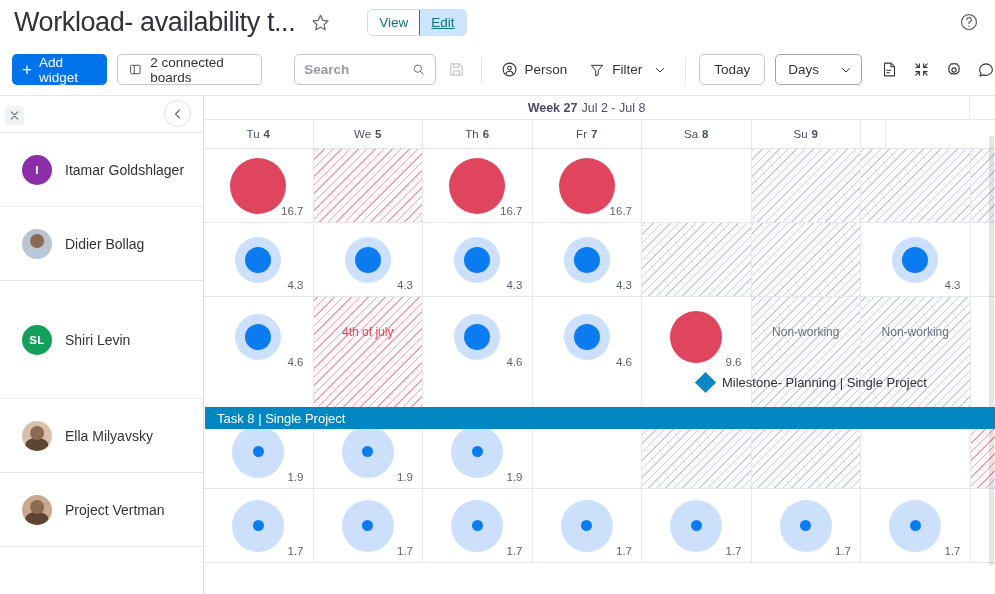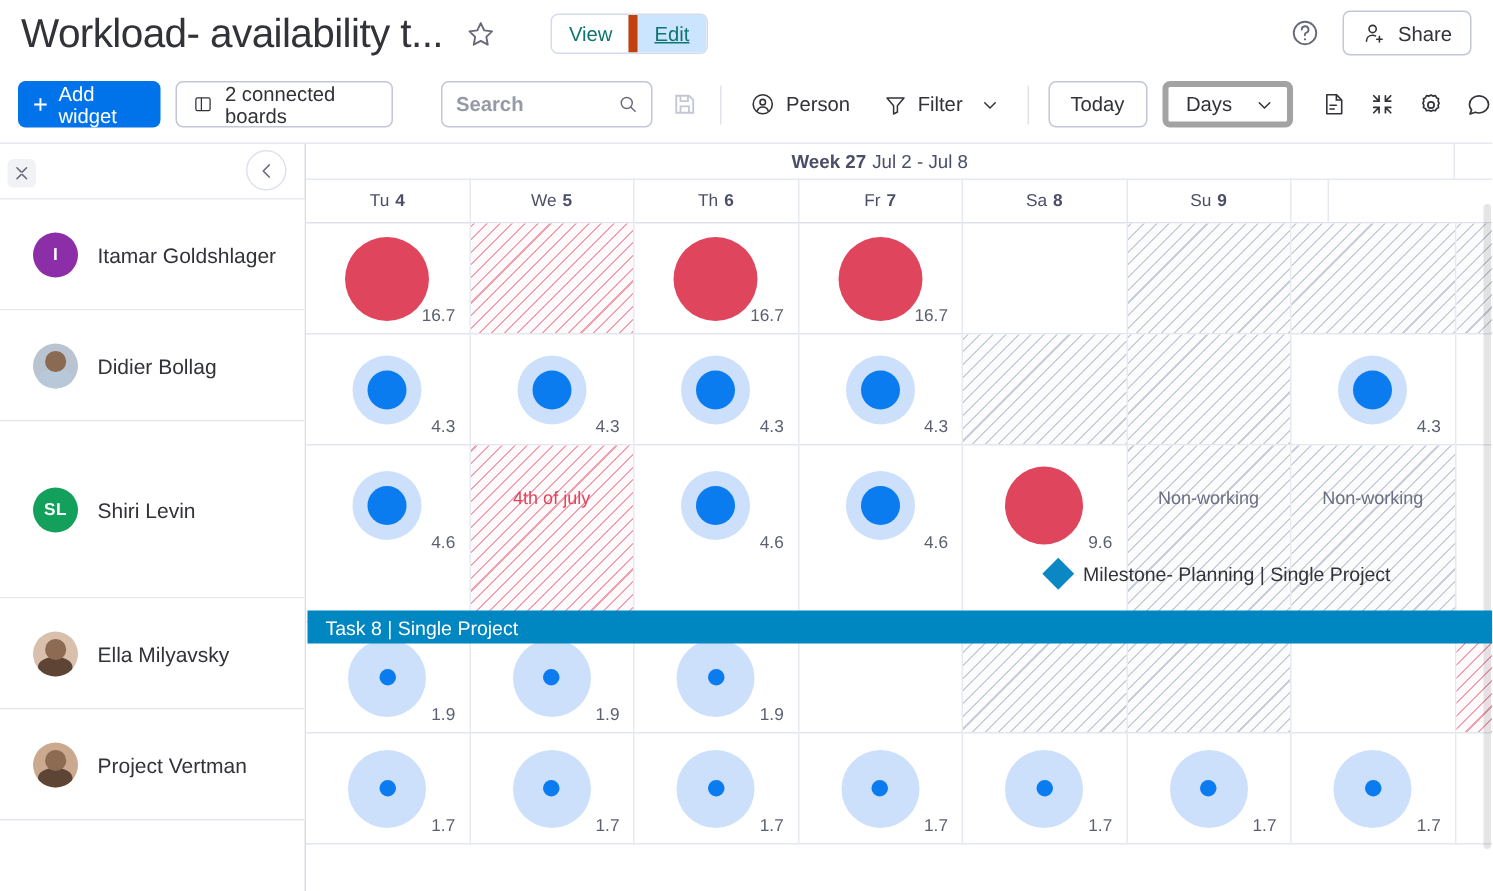--- a/index.html
+++ b/index.html
@@ -13,21 +13,21 @@
     display:flex; align-items:center; padding:0 14px; background:#fff; }
   .page-title { font-size:27px; font-weight:400; letter-spacing:-0.4px;
     color:#323338; white-space:nowrap; }
   .star-btn { margin-left:12px; width:26px; height:26px; display:flex;
     align-items:center; justify-content:center; cursor:pointer; border-radius:4px; }
   .viewedit { margin-left:34px; display:flex; border:1px solid #d6dce7;
     border-radius:5px; overflow:hidden; height:27px; }
   .viewedit > div { font-size:13.5px; padding:0 11px; display:flex;
     align-items:center; cursor:pointer; color:#0f766e; }
   .viewedit .seg-active { background:#cce5ff; font-weight:400; }
-  .viewedit .seg-sep { border-left:6px solid #c2410c;text-decoration:underline; }
+  .viewedit .seg-sep { border-left:1px solid #c2410c;text-decoration:underline; }
   .title-right { margin-left:auto; display:flex; align-items:center; gap:13px; }
   .help-btn { width:24px;height:24px;display:flex;align-items:center;justify-content:center;cursor:pointer; }
   .share-btn { display:flex; align-items:center; gap:7px; height:30px;
     border:1px solid #c3c6d4; border-radius:5px; padding:0 12px; cursor:pointer;
     font-size:13.5px; background:#fff; }
 
   
   .toolbar { position:absolute; left:0; top:44px; width:995px; height:52px;
     display:flex; align-items:center; padding:0 12px; gap:10px;
     border-bottom:1px solid #e6e9ef; background:#fff; }
@@ -45,21 +45,21 @@
     font-family:"Liberation Sans", sans-serif; color:#323338; background:transparent;font-weight:bold; }
   .search-box input::placeholder { color:#9699a6; }
   .icon-btn { width:26px; height:26px; display:flex; align-items:center;
     justify-content:center; cursor:pointer; border-radius:4px; }
   .tb-sep { width:1px; height:26px; background:#e0e3ec; margin:0 3px; }
   .tb-item { display:flex; align-items:center; gap:7px; font-size:13.5px;
     cursor:pointer; padding:0 6px; height:30px; border-radius:5px; color:#323338; }
   .btn-today { display:flex; align-items:center; height:31px; border:1px solid #c3c6d4;
     border-radius:5px; padding:0 14px; font-size:13.5px; cursor:pointer; background:#fff; }
   .select-days { display:flex; align-items:center; justify-content:space-between;
-    height:31px; width:98px; border:4px solid #a3a3a3; border-radius:5px;
+    height:31px; width:98px; border:1px solid #a3a3a3; border-radius:5px;
     padding:0 9px 0 12px; font-size:13.5px; cursor:pointer; background:#fff; }
 
   
   .board { position:absolute; left:0; top:96px; width:995px; height:498px; }
 
   .left-pane { position:absolute; left:0; top:0; width:204px; height:498px;
     background:#fff; border-right:1px solid #d9dce6; z-index:5; }
   .left-head { position:relative; height:37px; border-bottom:1px solid #e6e9ef; }
   .collapse-sq { position:absolute; left:5px; top:10px; width:19px; height:19px;
     background:#f1f2f6; border-radius:4px; display:flex; align-items:center;
@@ -146,28 +146,20 @@
       <div>View</div>
       <div class="seg-active seg-sep">Edit</div>
     </div>
     <div class="title-right">
       <div class="help-btn">
         <svg width="20" height="20" viewBox="0 0 24 24" fill="none" stroke="#676879" stroke-width="1.5">
           <circle cx="12" cy="12" r="9"></circle>
           <path d="M9.4 9.3a2.7 2.7 0 1 1 3.4 2.6c-.6.2-.9.7-.9 1.3v.6" stroke-linecap="round"></path>
           <circle cx="12" cy="17" r="0.9" fill="#676879" stroke="none"></circle>
         </svg>
-      </div>
-      <div class="share-btn">
-        <svg width="17" height="17" viewBox="0 0 24 24" fill="none" stroke="#323338" stroke-width="1.5">
-          <circle cx="10" cy="7.5" r="3.4"></circle>
-          <path d="M4.2 19c0-3.4 2.6-5.6 5.8-5.6 1 0 1.9.2 2.7.6" stroke-linecap="round"></path>
-          <path d="M16.4 14.6v5.2M13.8 17.2h5.2" stroke-linecap="round"></path>
-        </svg>
-        <span>Share</span>
       </div>
     </div>
   </div>
 
   <div class="toolbar">
     <div class="btn-add">
       <span class="plus">+</span>
       <span>Add widget</span>
     </div>
 

